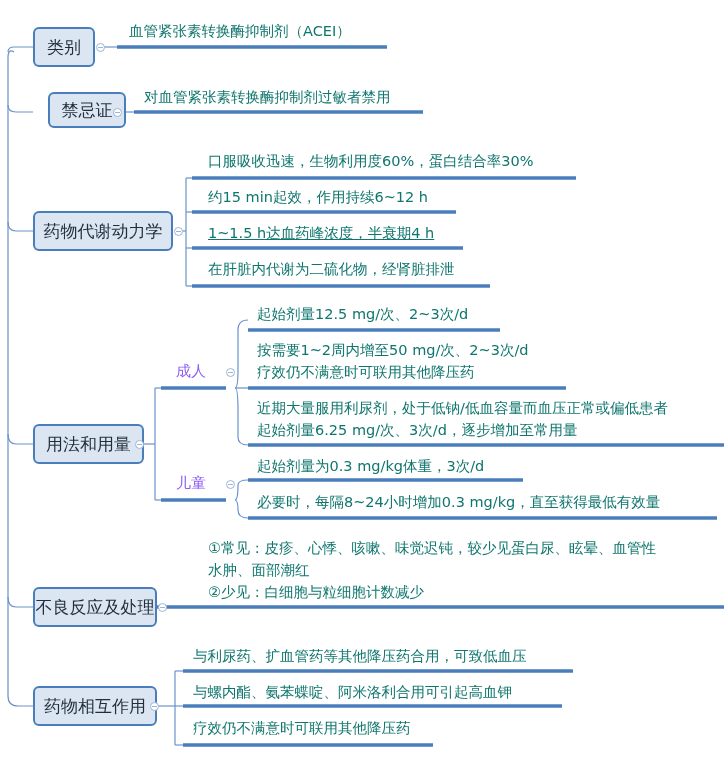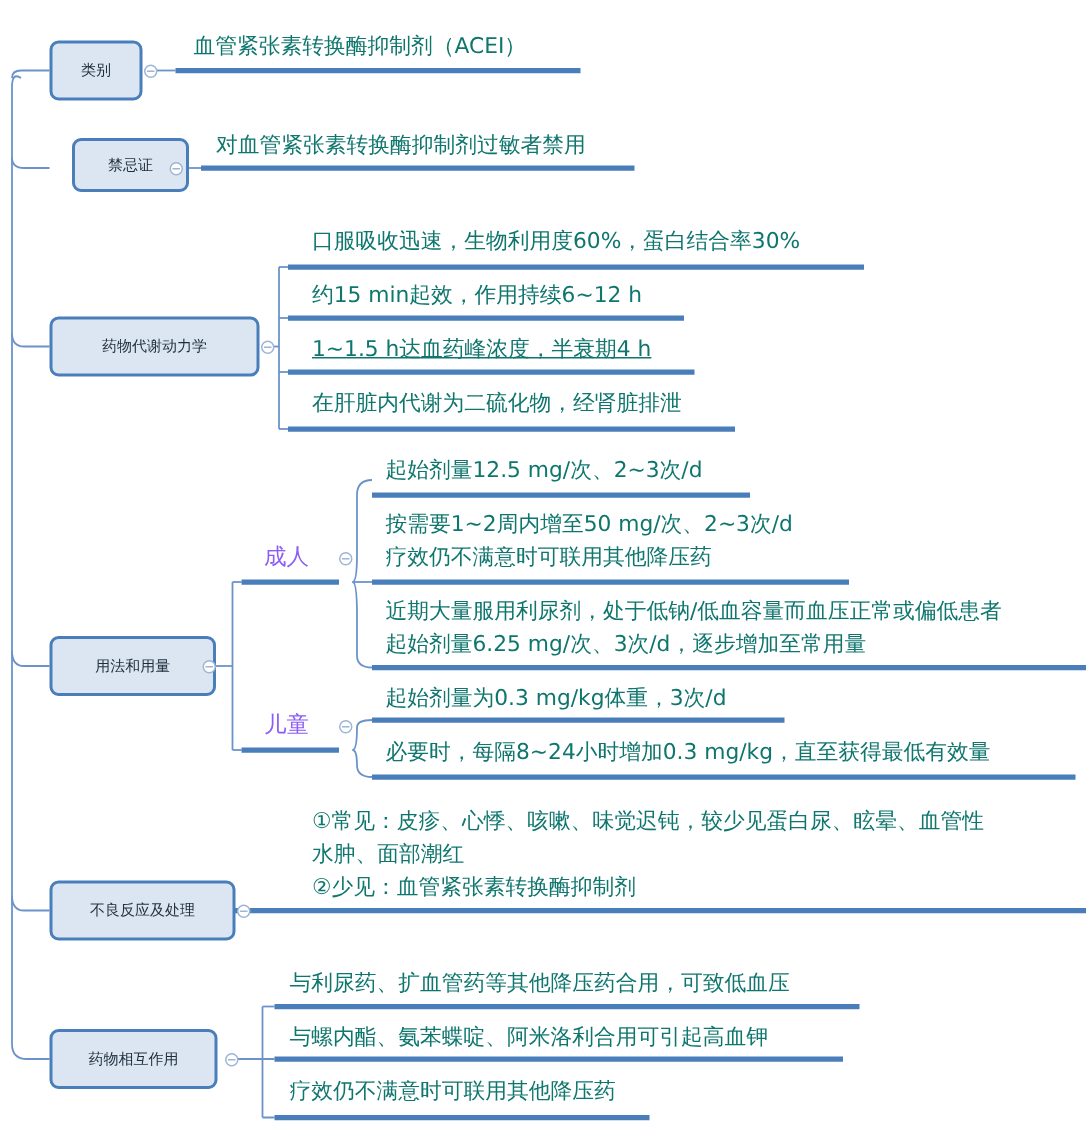--- a/index.html
+++ b/index.html
@@ -2,21 +2,21 @@
 <html><head>
 <meta charset="utf-8">
 <style>
   html, body { margin: 0; padding: 0; background: #ffffff; }
   body { width: 728px; height: 761px; position: relative; overflow: hidden;
          font-family: "DejaVu Sans", "Liberation Sans", sans-serif; color: #1a1a1a; }
   .lines { position: absolute; left: 0; top: 0; width: 728px; height: 761px; pointer-events: none; }
   .node {
     position: absolute; box-sizing: border-box;
     background: #dce6f2; border: 2px solid #4a7ebb; border-radius: 6px;
-    font-size: 10px; color: #1f2d3d; display: flex; align-items: center; justify-content: center;
+    font-size: 17px; color: #1f2d3d; display: flex; align-items: center; justify-content: center;
     white-space: nowrap;
   }
   .toggle {
     position: absolute; width: 9px; height: 9px; box-sizing: border-box;
     border: 1px solid #9db5d6; border-radius: 50%; background: #fff;
   }
   .toggle::after { content: ""; position: absolute; left: 1px; right: 1px; top: 3px; height: 1px; background: #9db5d6; }
   .leaf { position: absolute; font-size: 14.5px; line-height: 22px; white-space: nowrap; color: #0f766e; }
   .sub { position: absolute; font-size: 15px; color: #8b5cf6; white-space: nowrap; }
 </style>
@@ -111,19 +111,19 @@
 
 <div class="sub" style="left:176px;top:474px;">儿童</div>
 <span class="toggle" style="left:226px;top:480px;"></span>
 <div class="leaf" style="left:257px;top:455px;">起始剂量为0.3 mg/kg体重，3次/d</div>
 <div class="leaf" style="left:257px;top:491px;">必要时，每隔8~24小时增加0.3 mg/kg，直至获得最低有效量</div>
 
 <div class="node" style="left:33px;top:587px;width:124px;height:40px;">不良反应及处理</div>
 <span class="toggle" style="left:158px;top:603px;"></span>
 <div class="leaf" style="left:208px;top:537px;">①常见：皮疹、心悸、咳嗽、味觉迟钝，较少见蛋白尿、眩晕、血管性</div>
 <div class="leaf" style="left:208px;top:559px;">水肿、面部潮红</div>
-<div class="leaf" style="left:208px;top:581px;">②少见：血管紧张素转换酶抑制剂</div>
+<div class="leaf" style="left:208px;top:581px;">②少见：白细胞与粒细胞计数减少</div>
 
-<div class="node" style="left:33px;top:686px;width:112px;height:40px;">药物相互作用</div>
+<div class="node" style="left:33px;top:686px;width:124px;height:40px;">药物相互作用</div>
 <span class="toggle" style="left:150px;top:702px;"></span>
 <div class="leaf" style="left:193px;top:645px;">与利尿药、扩血管药等其他降压药合用，可致低血压</div>
 <div class="leaf" style="left:193px;top:681px;">与螺内酯、氨苯蝶啶、阿米洛利合用可引起高血钾</div>
 <div class="leaf" style="left:193px;top:717px;">疗效仍不满意时可联用其他降压药</div>
 
 </body></html>

